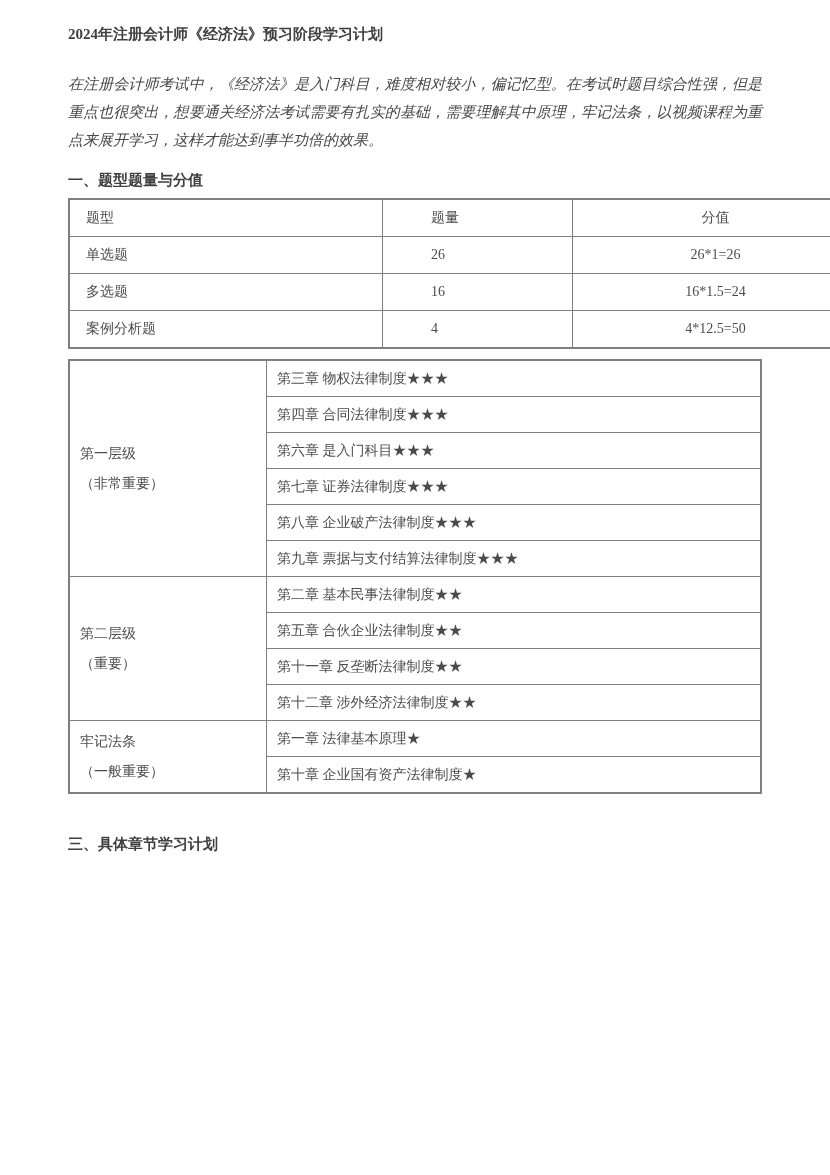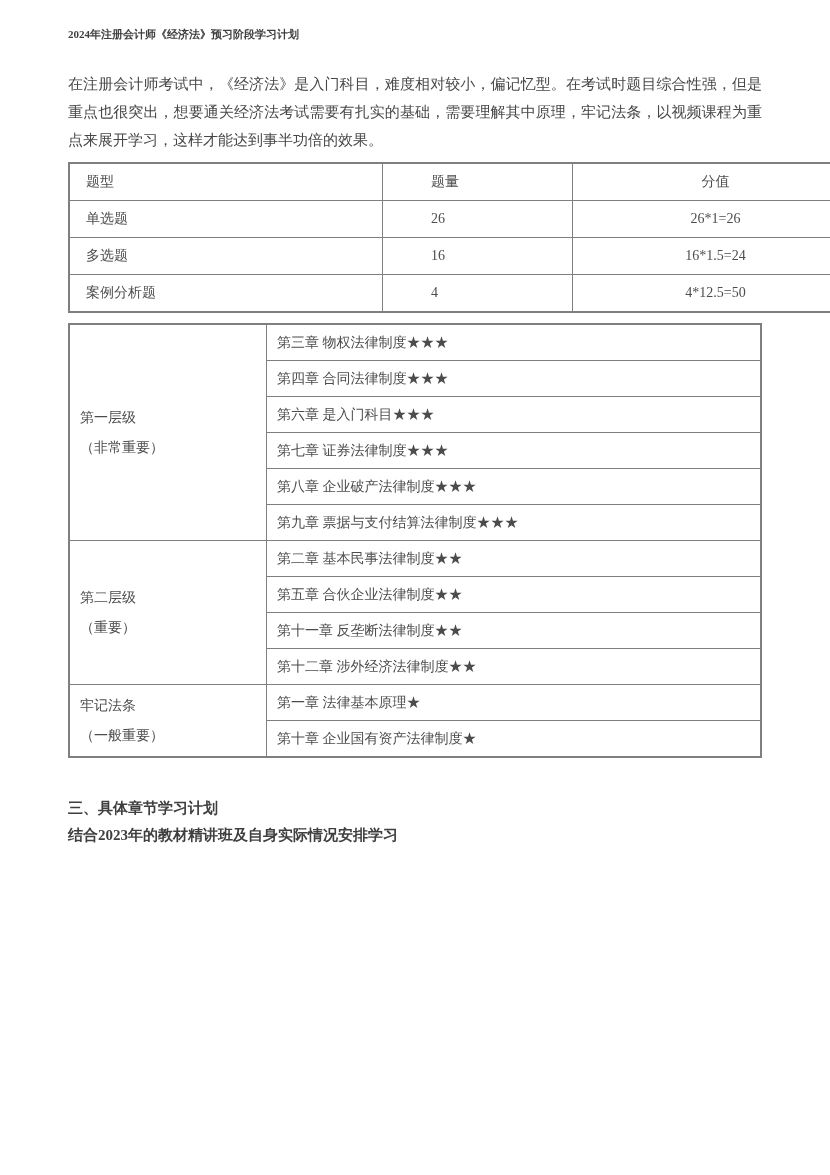--- a/index.html
+++ b/index.html
@@ -6,22 +6,22 @@
   body{
     width:830px;height:1175px;background:#ffffff;
     font-family:"Liberation Serif","DejaVu Serif",serif;
     color:#404040;
   }
   .page{padding:0 68px;width:694px;}
   .title{
     margin:88px 0 0 0;font-size:26px;line-height:36px;font-weight:bold;
     text-align:center;color:#3b3b3b;letter-spacing:1px;
   }
-  .subtitle{margin-top:24px;font-size:11px;font-weight:bold;line-height:20px;color:#3f3f3f;}
-  .intro{margin:26px 0 0 0;font-size:15px;line-height:28px;text-align:justify;color:#474747;}
+  .subtitle{margin-top:24px;font-size:15px;font-weight:bold;line-height:20px;color:#3f3f3f;}
+  .intro{margin:26px 0 0 0;font-size:15px;line-height:28px;text-align:justify;color:#474747;font-style:italic;}
   .h2{font-size:15px;font-weight:bold;line-height:20px;color:#3f3f3f;}
   .h2.s1{margin-top:16px;}
   .h2.s2{margin-top:40px;}
   .h2.s3{margin-top:40px;}
   table{border-collapse:collapse;width:694px;table-layout:fixed;font-size:14px;color:#4c4c4c;}
   .t1{margin-top:8px;border:2px solid #7f7f7f;}
   .t1 th,.t1 td{
     border:1px solid #7f7f7f;height:36px;padding:0 4px 0 10px;
     text-align:left;font-weight:normal;vertical-align:middle;
   }
@@ -35,20 +35,21 @@
 </head>
 <body>
 
 <div class="page">
 
 
   <div class="subtitle">2024年注册会计师《经济法》预习阶段学习计划</div>
 
   <p class="intro">在注册会计师考试中，《经济法》是入门科目，难度相对较小，偏记忆型。在考试时题目综合性强，但是重点也很突出，想要通关经济法考试需要有扎实的基础，需要理解其中原理，牢记法条，以视频课程为重点来展开学习，这样才能达到事半功倍的效果。</p>
 
+  <div class="h2 s1">一、题型题量与分值</div>
 
   <table class="t1">
     <tbody>
       <tr>
         <th class="c1">题型</th>
         <th class="c2">题量</th>
         <th class="c3">分值</th>
       </tr>
       <tr>
         <td class="c1">单选题</td>
@@ -118,15 +119,14 @@
         </td>
         <td class="ch">第一章 法律基本原理★</td>
       </tr>
       <tr>
           <td class="ch">第十章 企业国有资产法律制度★</td>
         </tr>
     </tbody>
   </table>
 
   <div class="h2 s3">三、具体章节学习计划</div>
-  <div class="note">结合2023年的教材精讲班及自身实际情况安排学习</div>
 
 </div>
 
 </body></html>

